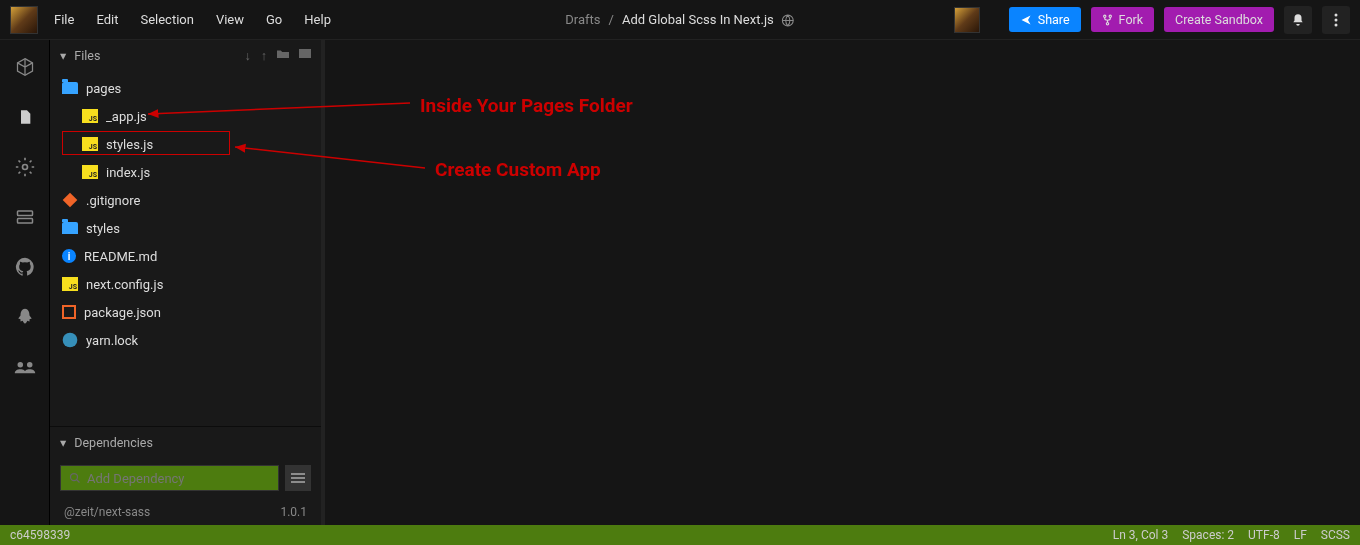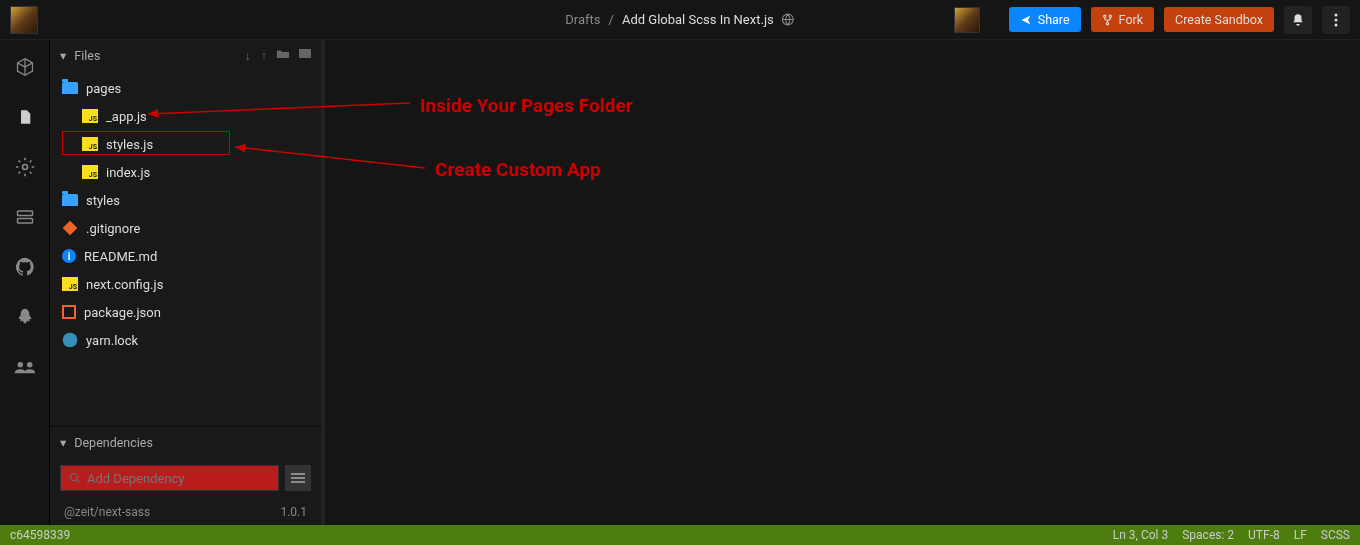--- a/index.html
+++ b/index.html
@@ -2,24 +2,24 @@
 <html><head>
 <meta charset="utf-8">
 <style>
 * { margin:0; padding:0; box-sizing:border-box; font-family:-apple-system,BlinkMacSystemFont,"Segoe UI",Roboto,sans-serif; }
 body { background:#151515; color:#ddd; width:1360px; height:545px; overflow:hidden; font-size:13px; position:relative; }
 
 .topbar { height:40px; background:#151515; display:flex; align-items:center; padding:0 10px; gap:16px; border-bottom:1px solid #222; position:relative; }
 .avatar { width:28px; height:28px; background:linear-gradient(135deg,#d4a039,#5f3a18,#2a1608); border:1px solid #333; }
 .menu { display:flex; gap:22px; }
 .menu span { color:#ddd; cursor:pointer; }
-.crumb-wrap { position:absolute; left:50%; transform:translateX(-50%); display:flex; align-items:center; gap:8px; color:#888; }
+.crumb-wrap { position:absolute; left:50%; transform:translateX(-50%); display:flex; align-items:flex-end; gap:8px; color:#888; }
 .crumb-title { color:#ddd; }
 .right-actions { margin-left:auto; display:flex; align-items:center; gap:10px; }
-.btn { display:flex; align-items:center; gap:6px; padding:5px 11px; border-radius:3px; background:#c2410c; color:#ddd; cursor:pointer; font-size:12.5px; }
+.btn { display:flex; align-items:center; gap:6px; padding:5px 11px; border-radius:3px; background:#a21caf; color:#ddd; cursor:pointer; font-size:12.5px; }
 .btn-primary { background:#0a84ff; color:#fff;margin-left:19px; }
 .icon-btn { width:28px; height:28px; display:flex; align-items:center; justify-content:center; background:#222; border-radius:3px; cursor:pointer; }
 .right-actions .avatar { width:26px; height:26px; }
 
 .main { display:flex; height:485px; }
 .rail { width:50px; background:#151515; display:flex; flex-direction:column; align-items:center; padding-top:16px; gap:28px; border-right:1px solid #000; }
 .rail div { width:22px; height:22px; display:flex; align-items:center; justify-content:center; color:#888; cursor:pointer; }
 
 .sidebar { width:275px; background:#191919; display:flex; flex-direction:column; border-right:4px solid #222; overflow:hidden; }
 .panel-hdr { height:30px; display:flex; align-items:center; padding:0 10px; gap:8px; color:#aaa; font-size:12.5px; }
@@ -35,39 +35,47 @@
 .folder-ic::before { content:""; position:absolute; top:-3px; left:0; width:6px; height:3px; background:inherit; border-radius:1px 1px 0 0; }
 .js-ic { width:16px; height:14px; background:#f7df1e; font-size:7px; font-weight:bold; color:#222; display:flex; align-items:flex-end; justify-content:flex-end; padding:4px 1px 0 0; }
 .git-ic { width:16px; height:16px; display:flex; align-items:center; justify-content:center; }
 .info-ic { width:14px; height:14px; border-radius:50%; background:#0a84ff; color:#fff; display:flex; align-items:center; justify-content:center; font-size:10px; font-weight:bold; }
 .json-ic { width:14px; height:14px; border:2px solid #f06428; }
 .yarn-ic { width:16px; height:16px; color:#2c8ebb; }
 .highlight-box { border:1.5px solid #c00; position:absolute; pointer-events:none; }
 
 .deps { border-top:1px solid #0c0c0c; }
 .search-row { display:flex; gap:6px; padding:8px 10px; }
-.search-box { flex:1; background:#b91c1c; border:1px solid #333; display:flex; align-items:center; padding:0 8px; gap:6px; height:26px; }
+.search-box { flex:1; background:#4d7c0f; border:1px solid #333; display:flex; align-items:center; padding:0 8px; gap:6px; height:26px; }
 .search-box input { background:transparent; border:0; outline:0; color:#ddd; flex:1; font-size:13px; }
 .hamburger { width:26px; height:26px; background:#333; display:flex; align-items:center; justify-content:center; cursor:pointer; }
 .dep-item { display:flex; padding:6px 14px; color:#888; font-size:12px;align-items:center; }
 .dep-item .ver { margin-left:auto; }
 
 .editor { flex:1; background:#151515; position:relative; }
 .annotation { position:absolute; color:#c00; font-size:19px; font-weight:bold; }
 
 .statusbar { position:absolute; bottom:0; left:0; right:0; height:20px; background:#4d7c0f; display:flex; align-items:center; padding:0 10px; color:#ccc; font-size:12px; }
 .statusbar .right { margin-left:auto; display:flex; gap:14px; }
 
 svg { display:block; }
 </style>
 </head>
 <body>
 
 <div class="topbar">
   <div class="avatar"></div>
+  <div class="menu">
+    <span>File</span>
+    <span>Edit</span>
+    <span>Selection</span>
+    <span>View</span>
+    <span>Go</span>
+    <span>Help</span>
+  </div>
   <div class="crumb-wrap">
     <span>Drafts</span>
     <span>/</span>
     <span class="crumb-title">Add Global Scss In Next.js</span>
     <span>
         <svg width="13" height="13" viewBox="0 0 24 24" fill="none" stroke="#888" stroke-width="2">
           <circle cx="12" cy="12" r="10"></circle>
           <path d="M2 12h20M12 2a15 15 0 010 20M12 2a15 15 0 000 20"></path>
         </svg>
       </span>
@@ -181,30 +189,30 @@
         </div>
       <div class="tree-item nested">
           <div class="js-ic">JS</div>
           <span>styles.js</span>
         </div>
       <div class="tree-item nested">
           <div class="js-ic">JS</div>
           <span>index.js</span>
         </div>
       <div class="tree-item">
-          <div class="folder-ic closed"></div>
-          <span>styles</span>
-        </div>
-      <div class="tree-item">
           <span class="git-ic">
             <svg width="16" height="16" viewBox="0 0 24 24" fill="#f06428">
               <path d="M12 1l11 11-11 11L1 12z"></path>
             </svg>
           </span>
           <span>.gitignore</span>
+        </div>
+      <div class="tree-item">
+          <div class="folder-ic closed"></div>
+          <span>styles</span>
         </div>
       <div class="tree-item">
           <div class="info-ic">i</div>
           <span>README.md</span>
         </div>
       <div class="tree-item">
           <div class="js-ic">JS</div>
           <span>next.config.js</span>
         </div>
       <div class="tree-item">

